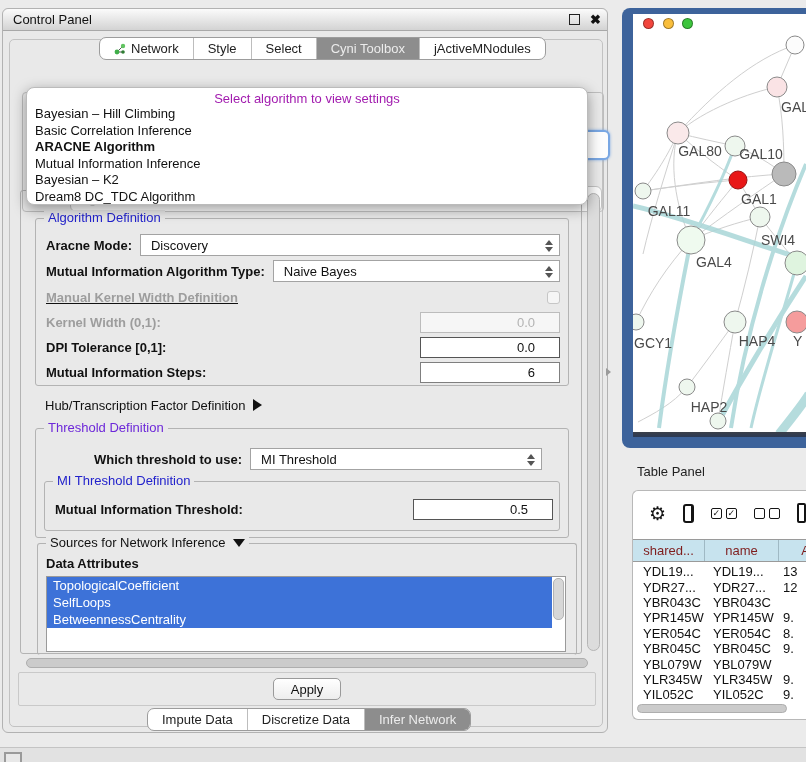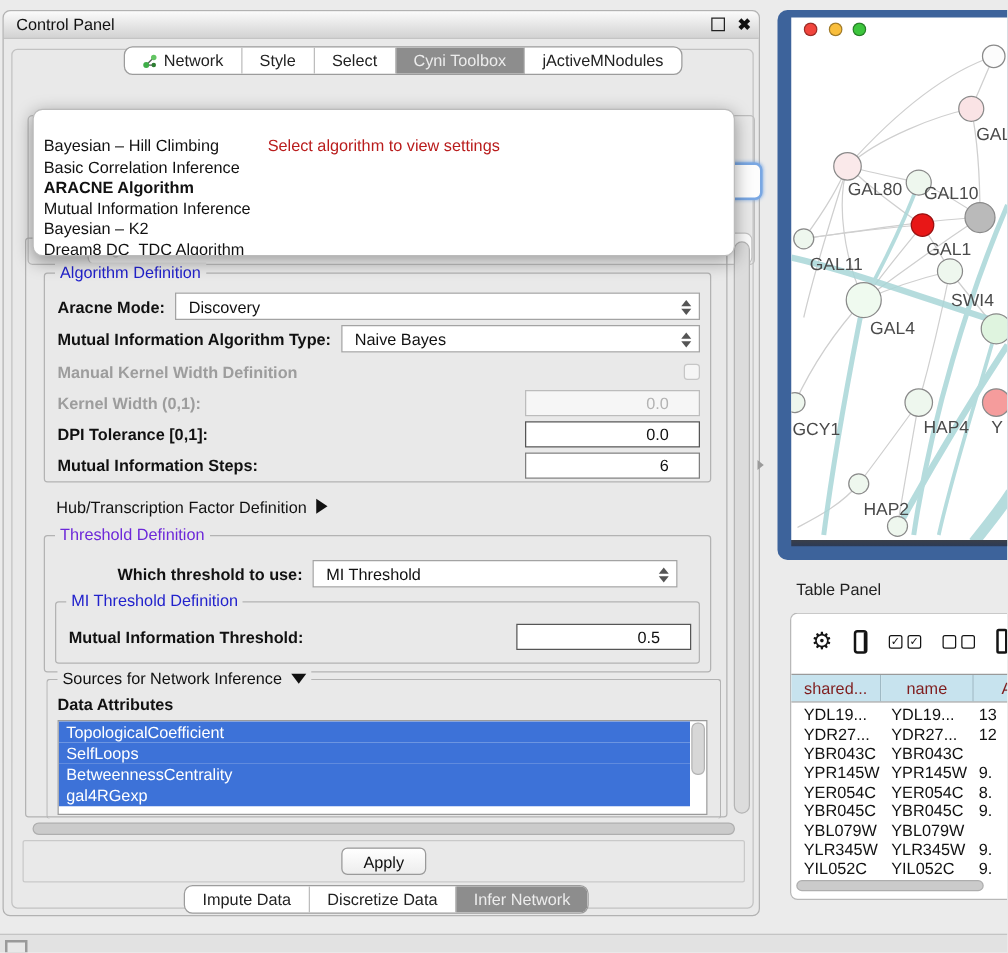--- a/index.html
+++ b/index.html
@@ -38,21 +38,21 @@
                  background:#fdfdfd; border:2px solid #79a7e3; border-radius:6px;
                  box-shadow:0 0 3px #79a7e3; }
   .bg-combo { position:absolute; left:60px; top:146px; width:532px; height:26px;
               background:#fbfbfb; border:1px solid #c3c3c3; border-radius:6px;
               color:#c4c4c4; line-height:24px; padding-left:18px; overflow:hidden; }
 
   
   .algo-popup { position:absolute; left:16px; top:47px; width:562px; height:118px;
                 background:#fff; border:1px solid #bbb; border-radius:8px;
                 box-shadow:0 4px 14px rgba(0,0,0,.38); z-index:50; overflow:hidden; }
-  .algo-placeholder { text-align:center; color:#b91c1c; font-size:13px; padding-top:21px; height:18px; }
+  .algo-placeholder { text-align:center; color:#a21caf; font-size:13px; padding-top:3px; height:18px; }
   .algo-item { padding-left:8px; height:16.5px; line-height:16.5px; font-size:13px; color:#111; }
   .algo-item.bold { font-weight:bold; }
 
   
   .cyni-settings { position:absolute; left:10px; top:150px; width:562px; height:464px;
                    border:1px solid #b3b3b3; border-radius:3px; overflow:visible; }
   .group-title { position:absolute; top:-9px; left:8px; background:#e9e9e9; padding:0 4px;
                  font-size:13px; color:#111; white-space:nowrap; }
   .group-title.blue { color:#2222cc; }
   .group-title.green { color:#6d28d9; }
@@ -215,21 +215,21 @@
             <span class="lbl">Mutual Information Algorithm Type:</span>
             <div class="combo">
               <span class="combo-value">Naive Bayes</span>
               <span class="stepper">
                   <span class="tri-up"></span>
                   <span class="tri-dn"></span>
                 </span>
             </div>
           </div>
 
-          <div class="ad-row" style="top:66px;">
+          <div class="ad-row" style="top:66px;text-decoration:underline;">
             <span class="lbl disabled">Manual Kernel Width Definition</span>
             <span class="flexsp"></span>
             <span class="checkbox"></span>
           </div>
 
           <div class="ad-row" style="top:91px;">
             <span class="lbl disabled">Kernel Width (0,1):</span>
             <span class="flexsp"></span>
             <input class="tfield disabled" readonly="" value="0.0" style="">
           </div>
@@ -278,21 +278,20 @@
           <span class="group-title" style="display:flex;align-items:center;gap:7px;">
             <span>Sources for Network Inference</span>
             <span class="tri-down"></span>
           </span>
           <span class="src-attr-label">Data Attributes</span>
           <div class="attr-list">
             <div id="attr-items">
                 <div class="attr-item" style="background: rgb(61, 114, 216);">TopologicalCoefficient</div>
                 <div class="attr-item" style="background: rgb(61, 114, 216);">SelfLoops</div>
                 <div class="attr-item" style="background: rgb(61, 114, 216);">BetweennessCentrality</div>
-                <div class="attr-item" style="background: rgb(61, 114, 216);">gal4RGexp</div>
               </div>
             <span class="attr-vscroll"></span>
           </div>
         </div>
       </div>
 
       <div class="panel-vscroll"></div>
       <div class="hscroll">
           <div class="thumb"></div>
         </div>

